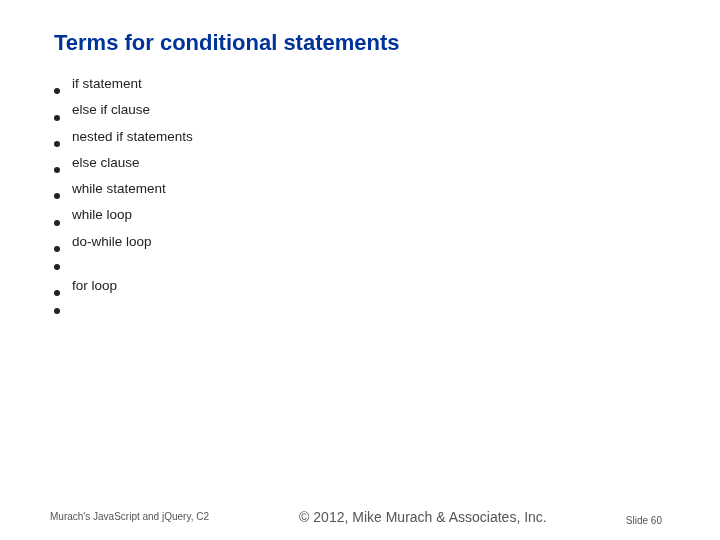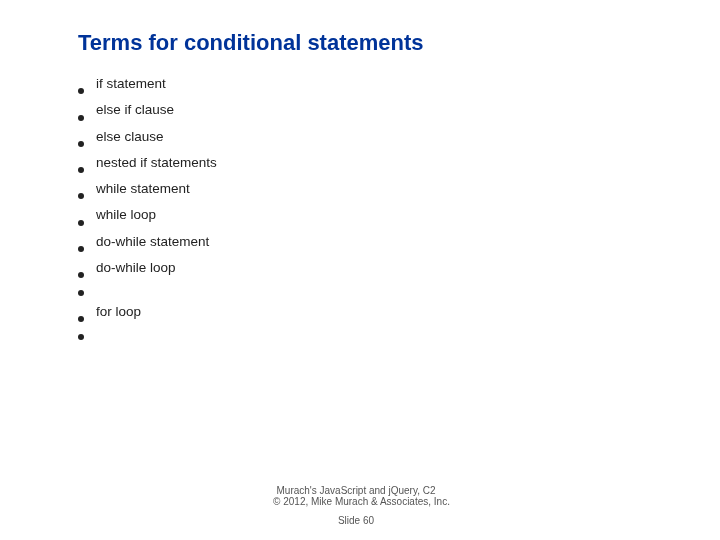--- a/index.html
+++ b/index.html
@@ -16,21 +16,21 @@
       font-size: 13px;
       color: #222222;
       overflow: hidden;
     }
 
     .slide {
       width: 720px;
       height: 540px;
       background: #ffffff;
       position: relative;
-      padding: 30px 50px 30px 78px;
+      padding: 30px 50px 30px 54px;
     }
 
     .slide-title {
       font-size: 22px;
       font-weight: bold;
       color: #003399;
       margin-bottom: 18px;
     }
 
     .bullet-list {
@@ -64,30 +64,29 @@
       position: absolute;
       bottom: 14px;
       left: 0;
       right: 8px;
       display: flex;
       justify-content: space-between;
       align-items: center;
       padding: 0 50px;
       font-size: 10px;
       color: #555555;
-      flex-direction: column;
     }
 
     .footer-left {
       font-size: 10px;
       color: #555;
     }
 
     .footer-center {
-      font-size: 10px;
+      font-size: 14px;
       color: #555;
       margin-left: 11px;
     }
 
     .footer-right {
       font-size: 10px;
       color: #555;
       margin-top: 8px;
     }
   </style>
@@ -101,37 +100,33 @@
   <li>
         <span class="bullet-dot"></span>
         <span>if statement</span>
       </li>
       <li>
         <span class="bullet-dot"></span>
         <span>else if clause</span>
       </li>
       <li>
         <span class="bullet-dot"></span>
-        <span>else clause</span>
+        <span>nested if statements</span>
       </li>
       <li>
         <span class="bullet-dot"></span>
-        <span>nested if statements</span>
+        <span>else clause</span>
       </li>
       <li>
         <span class="bullet-dot"></span>
         <span>while statement</span>
       </li>
       <li>
         <span class="bullet-dot"></span>
         <span>while loop</span>
-      </li>
-      <li>
-        <span class="bullet-dot"></span>
-        <span>do-while statement</span>
       </li>
       <li>
         <span class="bullet-dot"></span>
         <span>do-while loop</span>
       </li>
       <li>
         <span class="bullet-dot"></span>
       </li>
       <li>
         <span class="bullet-dot"></span>

